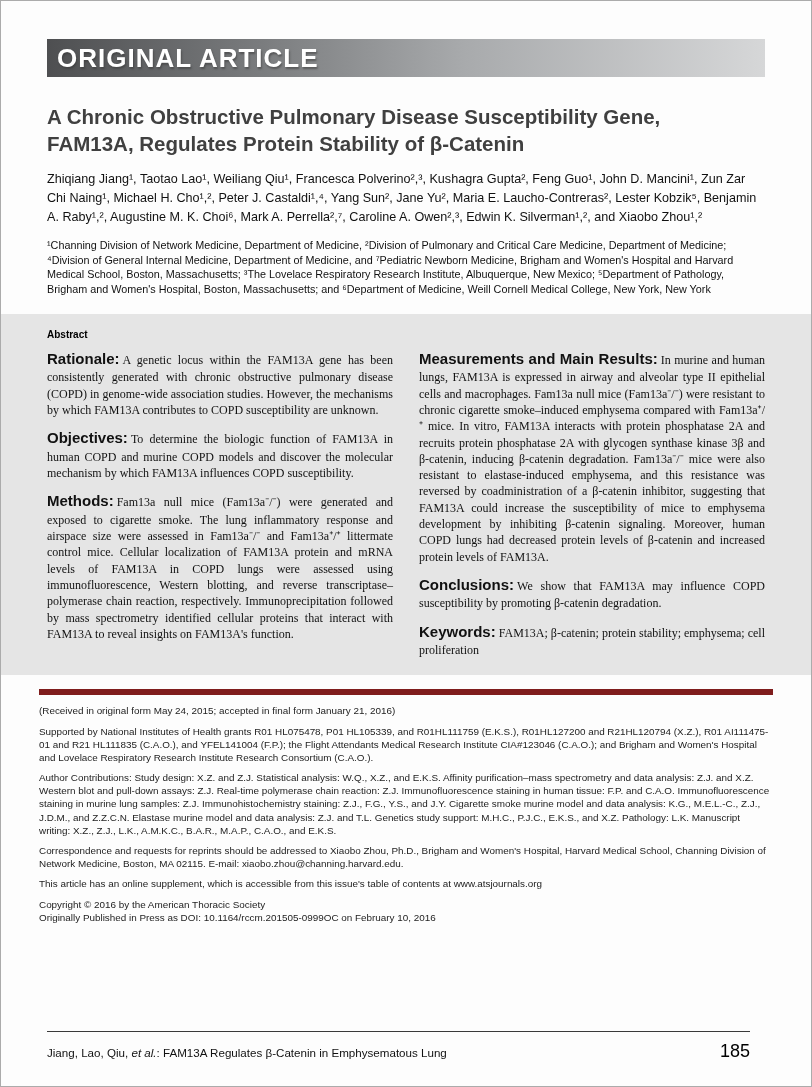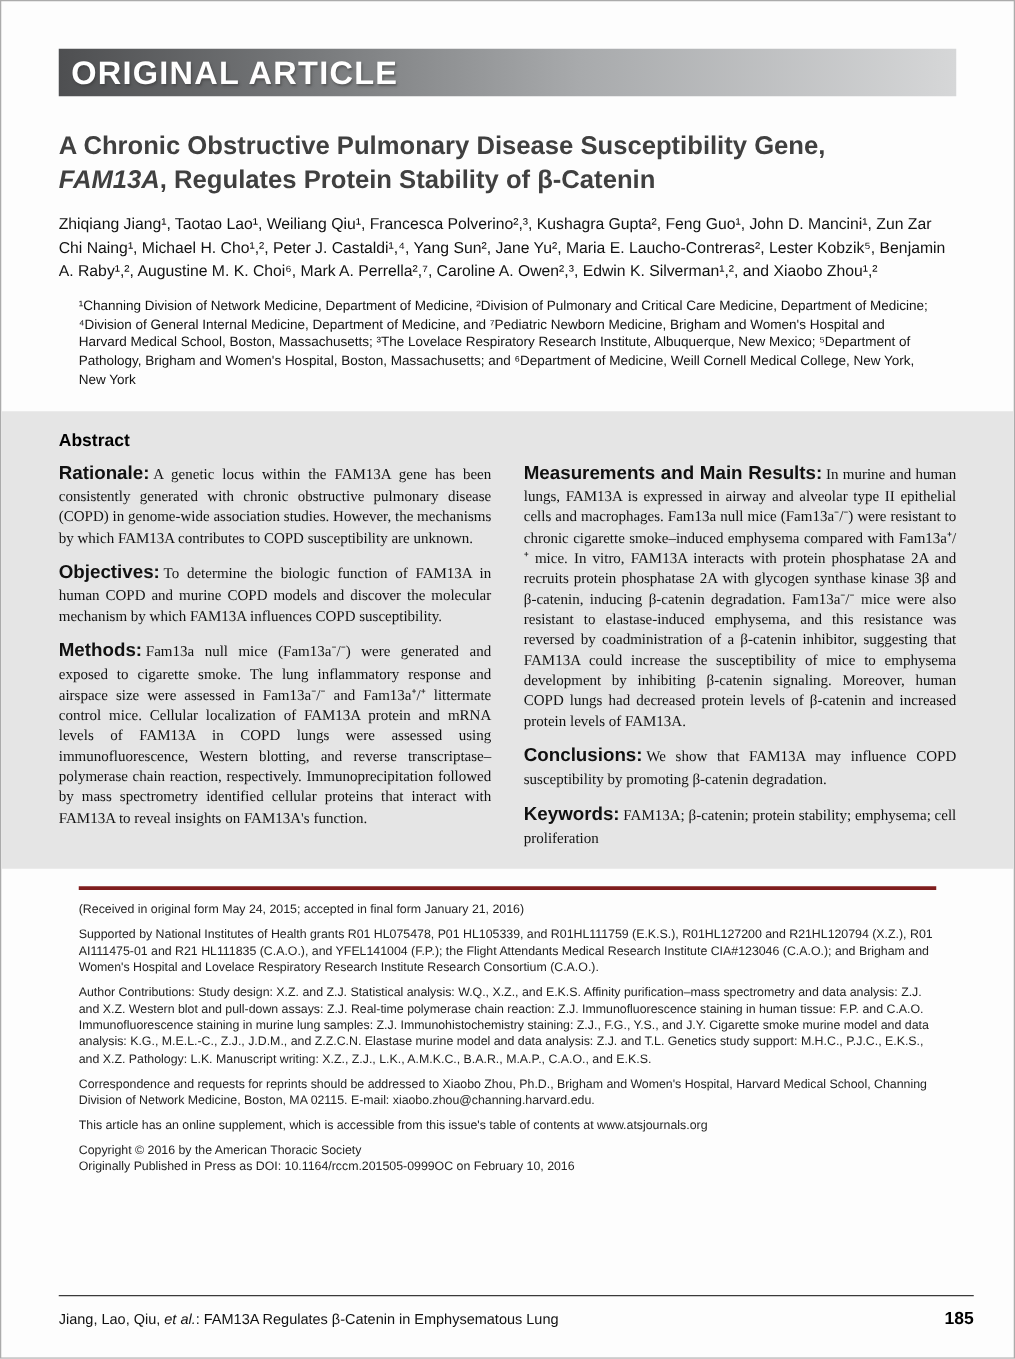--- a/index.html
+++ b/index.html
@@ -18,43 +18,43 @@
   .banner{
     margin-top:38px;height:38px;
     background:linear-gradient(90deg,#4e4f51 0%,#77797b 28%,#a8aaac 58%,#d6d7d8 100%);
     display:flex;align-items:center;
   }
   .banner-text{
     color:#ffffff;font-size:26px;font-weight:bold;letter-spacing:1px;
     padding-left:10px;text-shadow:1px 2px 2px rgba(55,55,55,0.55);
   }
   .title{margin:26px 0 0;font-size:20.5px;line-height:1.32;font-weight:bold;color:#404040;}
-  .italic{font-style:italic;}
+  .italic{}
   .authors{margin:13px 0 0;font-size:12.6px;line-height:1.5;color:#111;}
-  .affiliations{margin:11px 16px 0;font-size:10.8px;line-height:1.37;color:#111;}
+  .affiliations{margin:11px 0 0;font-size:10.8px;line-height:1.37;color:#111;}
   .abstract{margin-top:17px;background:#e5e5e5;padding:15px 46px 17px;}
-  .abstract h2{font-size:14px;margin:0 0 9px;font-weight:bold;color:#000;}
+  .abstract h2{font-size:10px;margin:0 0 9px;font-weight:bold;color:#000;}
   .abs-cols{display:flex;gap:26px;}
   .abs-col{flex:1;font-family:"Liberation Serif",serif;font-size:12px;line-height:1.36;text-align:justify;color:#111;}
   .abs-p{margin:0 0 10px;}
   .abs-p:last-child{margin-bottom:0;}
   .lbl{font-family:"Liberation Sans",sans-serif;font-size:15px;font-weight:bold;margin-right:3px;}
   .footnotes{
-    margin:14px 62px 0;border-top:3px solid #7f1d1d;padding-top:9px;
+    margin:14px 38px 0;border-top:6px solid #7f1d1d;padding-top:9px;
     font-size:9.9px;line-height:1.33;color:#222;
   }
   .footnotes p{margin:0 0 7px;}
   .journal-block p{margin:0;}
   .page-footer{
-    position:absolute;left:46px;right:32px;bottom:24px;
+    position:absolute;left:46px;right:61px;bottom:24px;
     border-top:1px solid #3a3a3a;padding-top:9px;
     display:flex;justify-content:space-between;align-items:baseline;
   }
   .footer-citation{font-size:11.6px;color:#111;}
-  .page-number{font-size:14px;font-weight:bold;color:#000;}
+  .page-number{font-size:18px;font-weight:normal;color:#000;}
 </style>
 </head>
 <body>
 
 <div class="page">
 
   <div class="content">
     <div class="banner">
       <span class="banner-text">ORIGINAL ARTICLE</span>
     </div>

